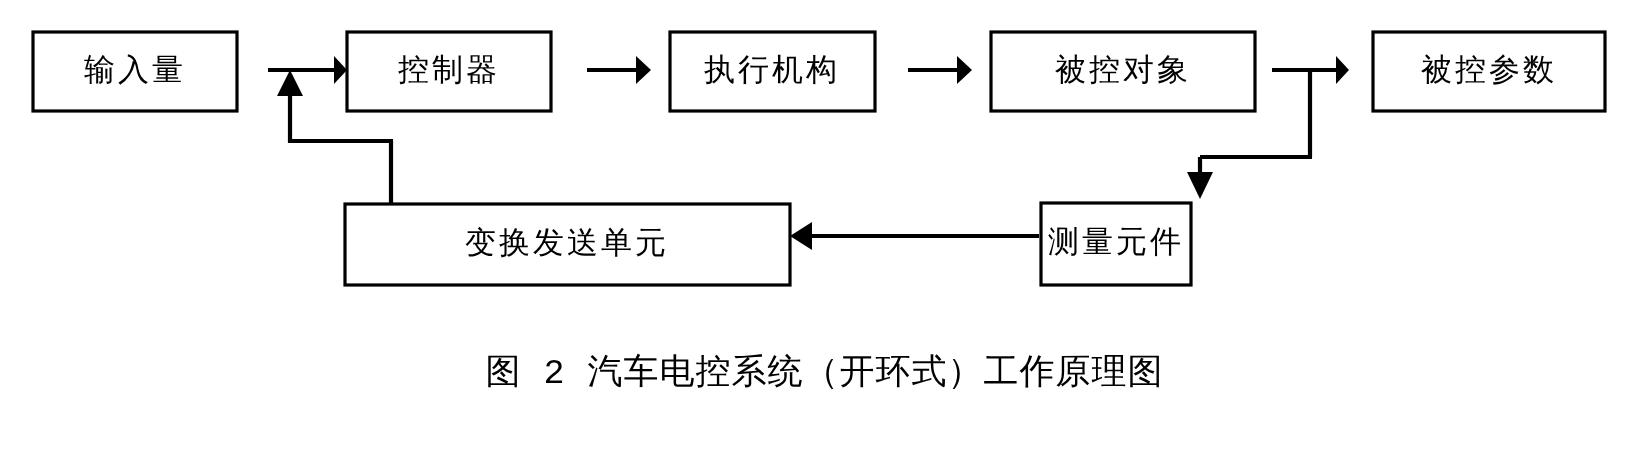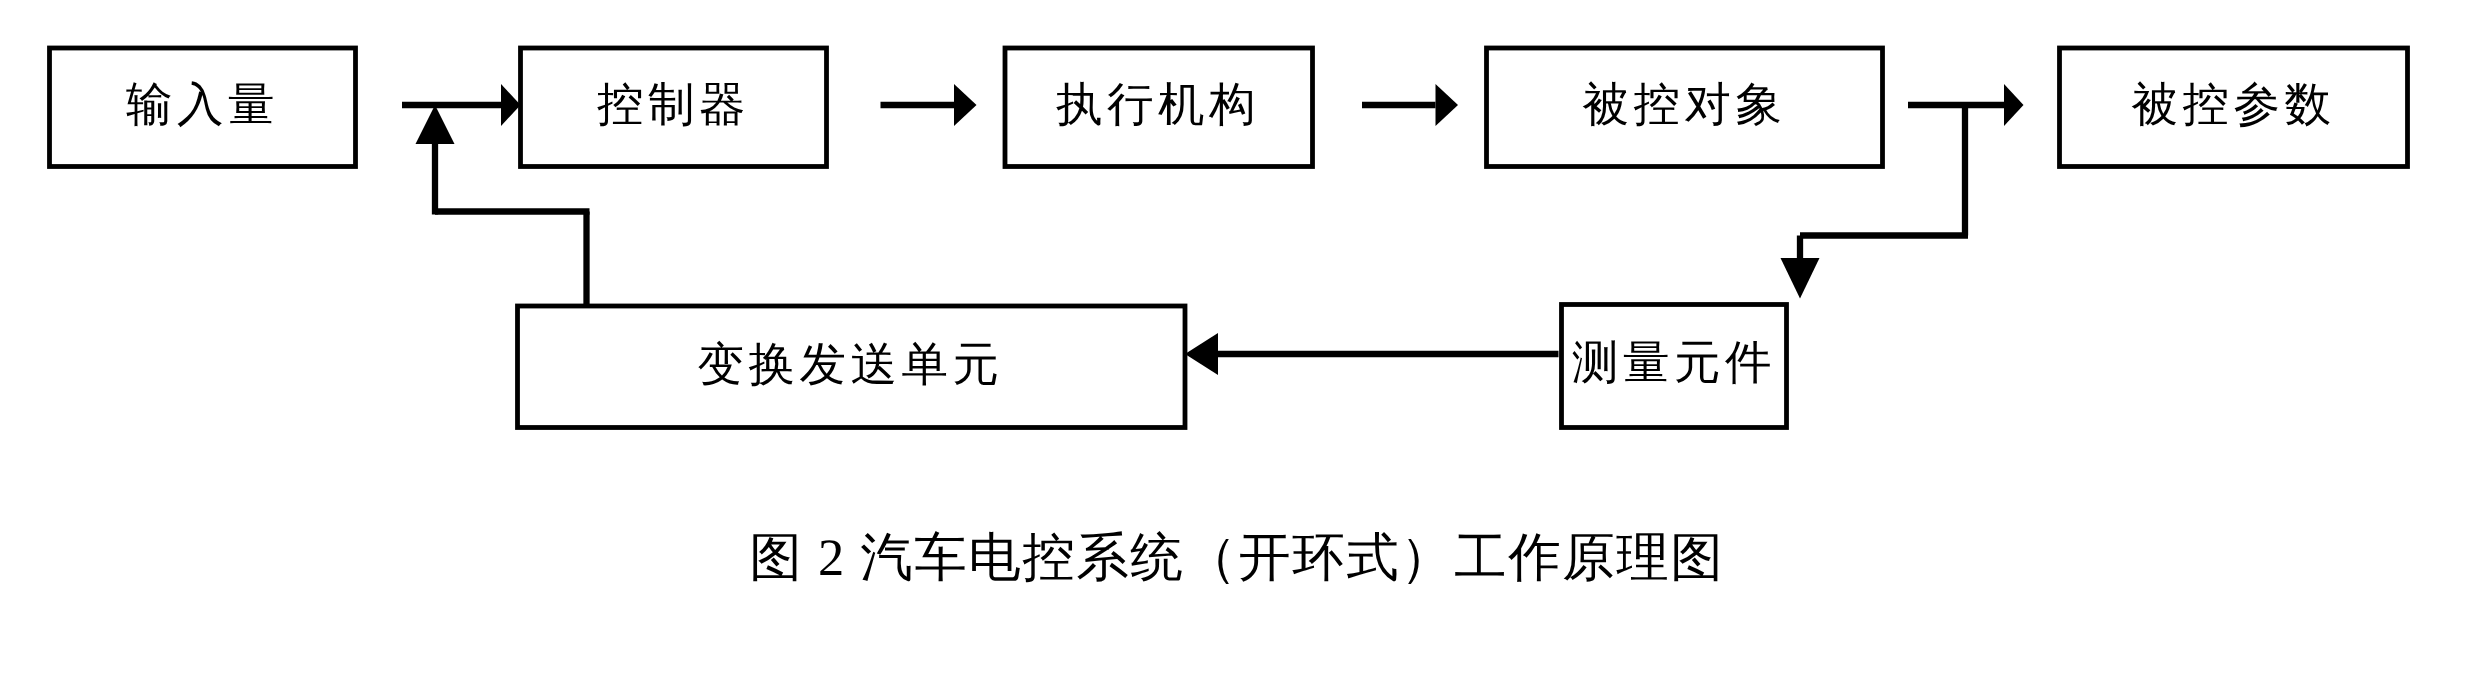--- a/index.html
+++ b/index.html
@@ -46,21 +46,21 @@
   .arrow-head {
     fill: #000000;
     stroke: none;
   }
   .figure-caption {
     position: absolute;
     left: 0;
     width: 1649px;
     top: 348px;
     text-align: center;
-    font-family: Liberation Serif, serif;
+    font-family: Liberation Mono, monospace;
     font-size: 35px;
     color: #000000;
     letter-spacing: 1px;
     white-space: nowrap;
   }
 </style>
 </head>
 <body>
 
 <div id="figure-root">

